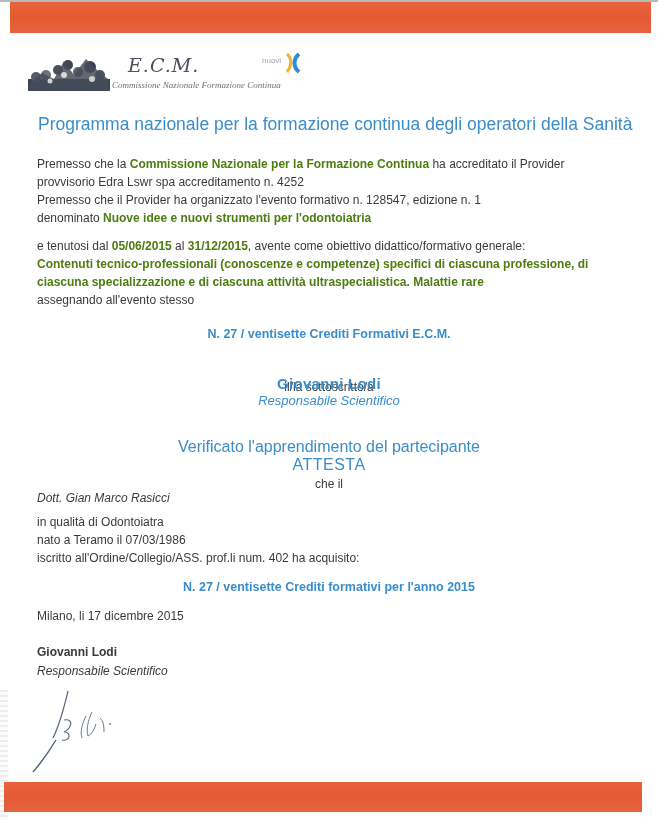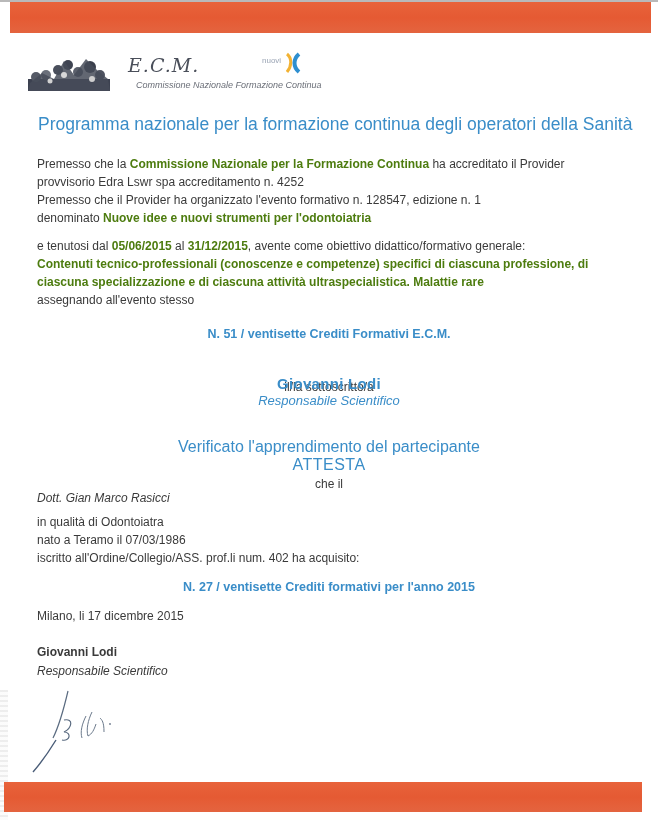--- a/index.html
+++ b/index.html
@@ -19,22 +19,22 @@
 
     .logo-img {
       position: absolute; left: 28px; top: 53px; width: 82px; height: 38px;
     }
     .ecm-title {
       position: absolute; left: 128px; top: 54px;
       font-family: "DejaVu Serif", serif; font-style: italic;
       font-size: 19px; color: #4a4f5a; letter-spacing: 1px;
     }
     .ecm-sub {
-      position: absolute; left: 136px; top: 80px;
-      font-family: Liberation Sans, sans-serif; font-style: italic;
+      position: absolute; left: 112px; top: 80px;
+      font-family: Liberation Serif, serif; font-style: italic;
       font-size: 9px; color: #6b6f78;
     }
     .agenas {
       position: absolute; left: 262px; top: 56px; font-size: 8px; color: #9aa4b4;
     }
     .agenas-mark {
       position: absolute; left: 283px; top: 52px; width: 20px; height: 22px;
     }
 
     .main-heading {
@@ -93,21 +93,21 @@
   <span>denominato </span><b>Nuove idee e nuovi strumenti per l'odontoiatria</b>
 </div>
 
 <div class="p" style="top:239px;">
   <span>e tenutosi dal </span><b>05/06/2015</b><span> al </span><b>31/12/2015</b><span>, avente come obiettivo didattico/formativo generale:</span>
 </div>
 <div class="p" style="top:257px;"><b>Contenuti tecnico-professionali (conoscenze e competenze) specifici di ciascuna professione, di</b></div>
 <div class="p" style="top:275px;"><b>ciascuna specializzazione e di ciascuna attività ultraspecialistica. Malattie rare</b></div>
 <div class="p" style="top:293px;">assegnando all'evento stesso</div>
 
-<div class="center credits-head" style="top:327px;">N. 51 / ventisette Crediti Formativi E.C.M.</div>
+<div class="center credits-head" style="top:327px;">N. 27 / ventisette Crediti Formativi E.C.M.</div>
 
 <div class="center small" style="top:380px;">il/la sottoscritto/a</div>
 <div class="center name-big" style="top:375px;">Giovanni Lodi</div>
 <div class="center role-it" style="top:393px;">Responsabile Scientifico</div>
 
 <div class="center blue" style="top:438px; font-size:16px;">Verificato l'apprendimento del partecipante</div>
 <div class="center attesta" style="top:456px;">ATTESTA</div>
 <div class="center small" style="top:477px;">che il</div>
 
 <div class="p" style="top:491px;font-style:italic;">Dott. Gian Marco Rasicci</div>

